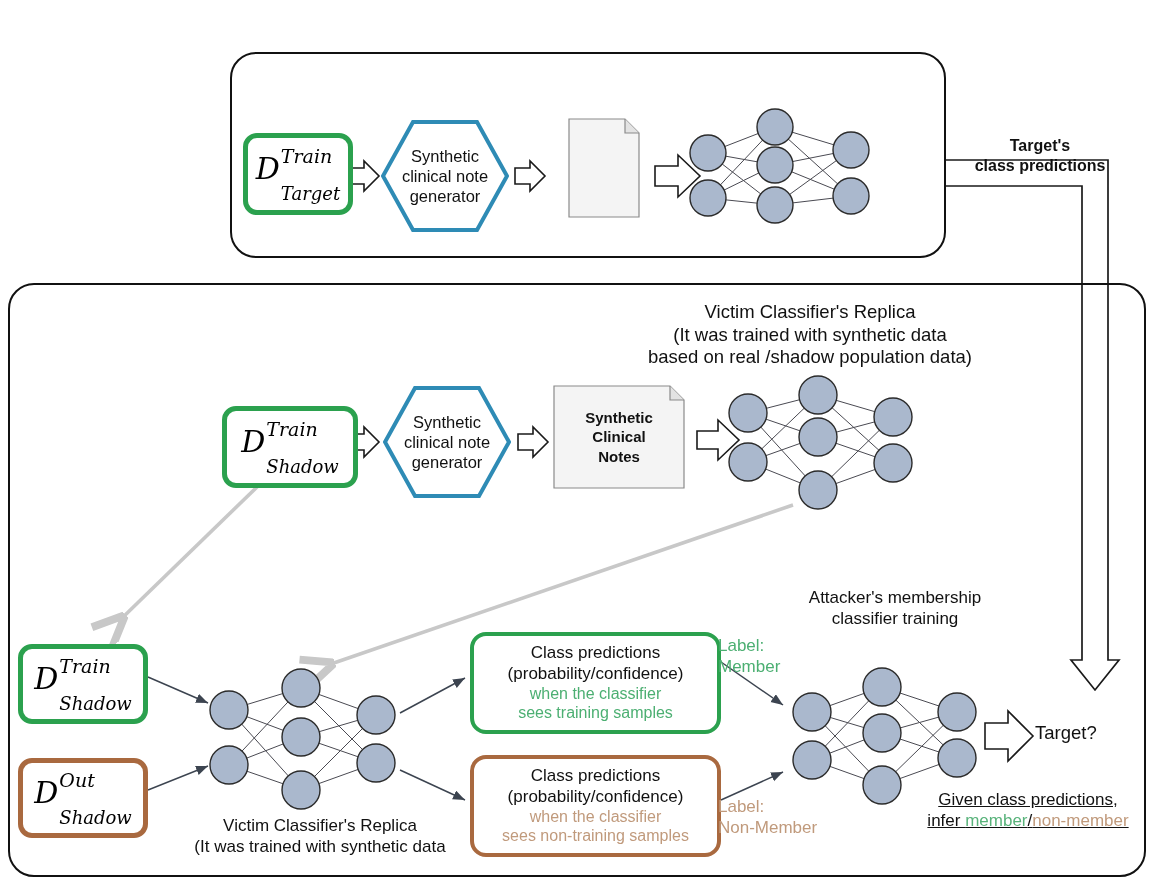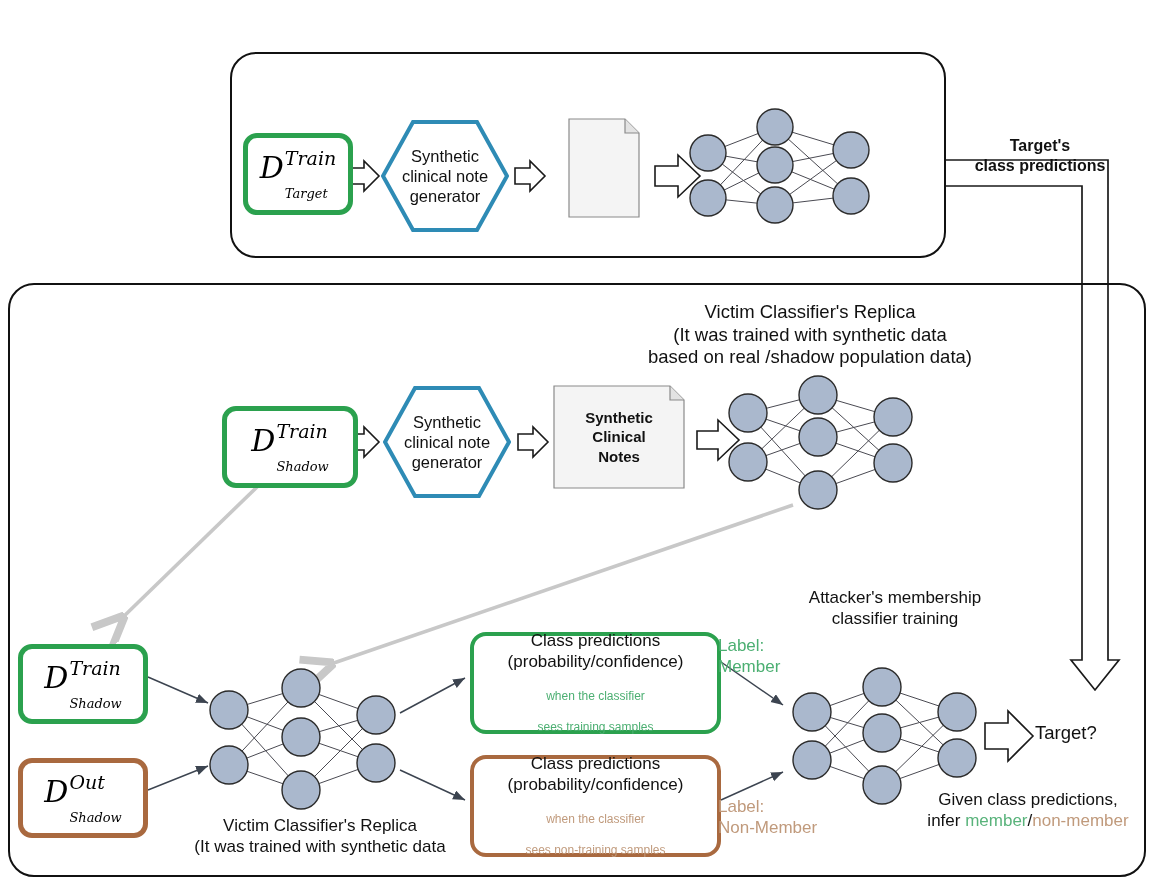--- a/index.html
+++ b/index.html
@@ -14,21 +14,21 @@
   .dbox{position:absolute;border-radius:14px;background:#fff;display:flex;align-items:center;
         justify-content:center;text-align:center;}
   .dbox.green{border:5px solid #2ba14e;}
   .dbox.brown{border:5px solid #a9693f;}
   .math{font-family:"DejaVu Serif","Liberation Serif",serif;font-style:italic;
         display:inline-block;white-space:nowrap;line-height:1;}
   .math .base{font-size:30px;}
   .sup-sub{display:inline-block;vertical-align:middle;text-align:left;margin-left:1px;
            position:relative;top:1px;}
   .sup-sub .sup{display:block;font-size:19px;line-height:1.05;}
-  .sup-sub .sub{display:block;font-size:13px;line-height:1.05;margin-top:18px;}
+  .sup-sub .sub{display:block;font-size:18px;line-height:1.05;margin-top:18px;}
 
   
   .hexwrap{position:absolute;}
   .hexlabel{position:absolute;left:0;top:0;width:100%;height:100%;display:flex;align-items:center;
             justify-content:center;text-align:center;font-size:16.5px;line-height:1.22;color:#111;}
 
   
   .docwrap{position:absolute;}
   .doclabel{position:absolute;left:0;top:0;width:100%;height:100%;display:flex;align-items:center;
             justify-content:center;text-align:center;font-size:15px;font-weight:bold;line-height:1.3;color:#111;}
@@ -42,21 +42,21 @@
   .green-t{color:#4caf72;}
   .brown-t{color:#c09a7c;}
   .green-d{color:#59b37b;}
 
   
   .predbox{position:absolute;border-radius:16px;background:#fff;display:flex;flex-direction:column;
            align-items:center;justify-content:center;text-align:center;line-height:1.2;}
   .predbox.green{border:4px solid #2ba14e;}
   .predbox.brown{border:4px solid #a9693f;}
   .predbox .l1,.predbox .l2{font-size:17px;color:#111;}
-  .predbox .l3,.predbox .l4{font-size:12px;margin-top:17px;}
+  .predbox .l3,.predbox .l4{font-size:16px;}
   .predbox.green .l3,.predbox.green .l4{color:#4caf72;}
   .predbox.brown .l3,.predbox.brown .l4{color:#c09a7c;}
 </style>
 </head>
 <body>
 
 <div id="stage">
 
   <svg class="svg-layer" viewBox="0 0 1152 896">
     <defs>
@@ -325,20 +325,20 @@
     <div>Non-Member</div>
   </div>
 
   <div class="txt t17" style="left:780px;top:588px;width:230px;">
     <div>Attacker's membership</div>
     <div>classifier training</div>
   </div>
 
   <div class="txt t18" style="left:1035px;top:722px;width:110px;text-align:left;">Target?</div>
 
-  <div class="txt t17" style="left:908px;top:790px;width:240px;">
+  <div class="txt t17" style="left:908px;top:790px;width:240px;text-decoration:underline;">
     <div>Given class predictions,</div>
     <div>
       <span>infer </span><span class="green-d">member</span><span>/</span><span class="brown-t">non-member</span>
     </div>
   </div>
 
 </div>
 
 </body></html>

